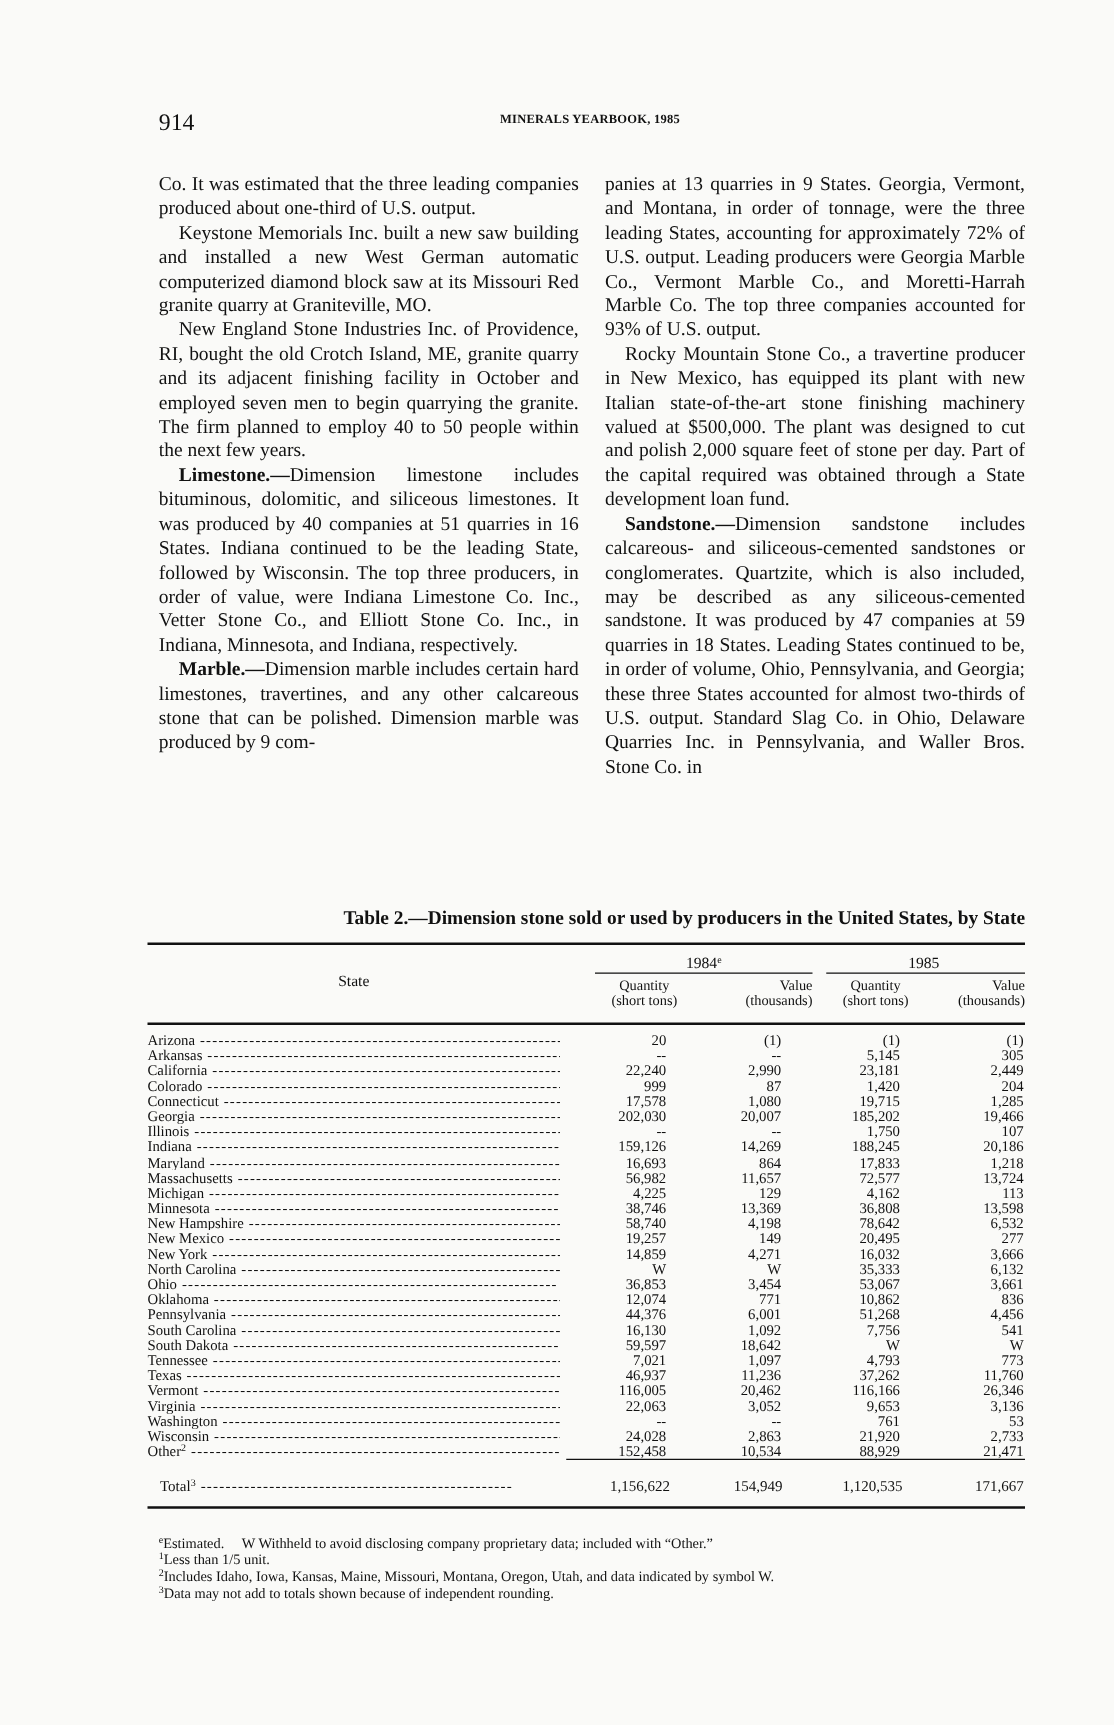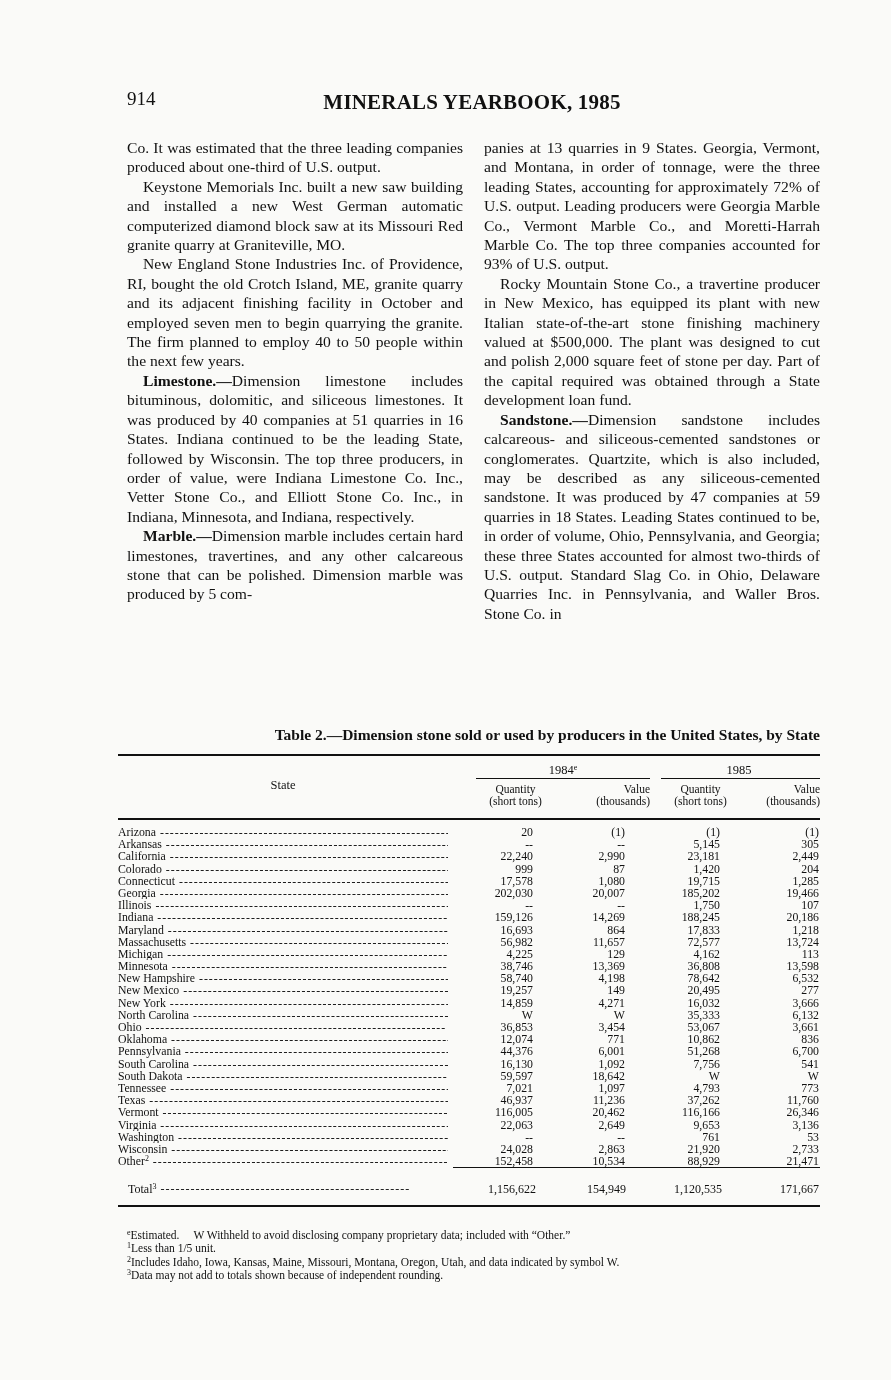--- a/index.html
+++ b/index.html
@@ -2,21 +2,21 @@
 <html><head>
 <meta charset="utf-8">
 <style>
   html, body { margin: 0; padding: 0; background: #fafaf8; }
   body { width: 891px; height: 1380px; position: relative; overflow: hidden;
          font-family: "Liberation Serif", "DejaVu Serif", serif; color: #111; }
   .page { position: absolute; left: 0; top: 0; width: 891px; height: 1380px; }
   .header { position: absolute; top: 88px; left: 127px; width: 690px; height: 24px; }
   .page-num { position: absolute; left: 0; top: 0; font-size: 19px; }
   .running-title { position: absolute; left: 0; right: 0; top: 2px; text-align: center;
-                   font-size: 21px; font-weight: bold; letter-spacing: 0.2px; }
+                   font-size: 10px; font-weight: bold; letter-spacing: 0.2px; }
   .col { position: absolute; top: 138px; width: 336px; font-size: 15.6px; line-height: 19.4px;
          text-align: justify; }
   .col.left { left: 127px; }
   .col.right { left: 484px; }
   .col p { margin: 0; text-indent: 16px; }
   .col p.cont { text-indent: 0; }
   .col b { font-weight: bold; }
   .table-title { position: absolute; top: 726px; left: 120px; width: 700px; text-align: right;
                  font-size: 15.5px; font-weight: bold; }
   .tbl { position: absolute; top: 754px; left: 118px; width: 702px; }
@@ -65,21 +65,21 @@
   <div class="header">
     <span class="page-num">914</span>
     <div class="running-title">MINERALS YEARBOOK, 1985</div>
   </div>
 
   <div class="col left">
     <p class="cont">Co. It was estimated that the three leading companies produced about one-third of U.S. output.</p>
     <p>Keystone Memorials Inc. built a new saw building and installed a new West German automatic computerized diamond block saw at its Missouri Red granite quarry at Graniteville, MO.</p>
     <p>New England Stone Industries Inc. of Providence, RI, bought the old Crotch Island, ME, granite quarry and its adjacent finishing facility in October and employed seven men to begin quarrying the granite. The firm planned to employ 40 to 50 people within the next few years.</p>
     <p><b>Limestone.—</b><span>Dimension limestone includes bituminous, dolomitic, and siliceous limestones. It was produced by 40 companies at 51 quarries in 16 States. Indiana continued to be the leading State, followed by Wisconsin. The top three producers, in order of value, were Indiana Limestone Co. Inc., Vetter Stone Co., and Elliott Stone Co. Inc., in Indiana, Minnesota, and Indiana, respectively.</span></p>
-    <p><b>Marble.—</b><span>Dimension marble includes certain hard limestones, travertines, and any other calcareous stone that can be polished. Dimension marble was produced by 5 com-</span></p>
+    <p><b>Marble.—</b><span>Dimension marble includes certain hard limestones, travertines, and any other calcareous stone that can be polished. Dimension marble was produced by 9 com-</span></p>
   </div>
 
   <div class="col right">
     <p class="cont">panies at 13 quarries in 9 States. Georgia, Vermont, and Montana, in order of tonnage, were the three leading States, accounting for approximately 72% of U.S. output. Leading producers were Georgia Marble Co., Vermont Marble Co., and Moretti-Harrah Marble Co. The top three companies accounted for 93% of U.S. output.</p>
     <p>Rocky Mountain Stone Co., a travertine producer in New Mexico, has equipped its plant with new Italian state-of-the-art stone finishing machinery valued at $500,000. The plant was designed to cut and polish 2,000 square feet of stone per day. Part of the capital required was obtained through a State development loan fund.</p>
     <p><b>Sandstone.—</b><span>Dimension sandstone includes calcareous- and siliceous-cemented sandstones or conglomerates. Quartzite, which is also included, may be described as any siliceous-cemented sandstone. It was produced by 47 companies at 59 quarries in 18 States. Leading States continued to be, in order of volume, Ohio, Pennsylvania, and Georgia; these three States accounted for almost two-thirds of U.S. output. Standard Slag Co. in Ohio, Delaware Quarries Inc. in Pennsylvania, and Waller Bros. Stone Co. in</span></p>
   </div>
 
   <div class="table-title">Table 2.—Dimension stone sold or used by producers in the United States, by State</div>
 
@@ -235,21 +235,21 @@
           <span class="c c1">12,074</span>
           <span class="c c2">771</span>
           <span class="c c3">10,862</span>
           <span class="c c4">836</span>
         </div>
         <div class="row">
           <span class="name">Pennsylvania</span>
           <span class="c c1">44,376</span>
           <span class="c c2">6,001</span>
           <span class="c c3">51,268</span>
-          <span class="c c4">6,700</span>
+          <span class="c c4">4,456</span>
         </div>
         <div class="row">
           <span class="name">South Carolina</span>
           <span class="c c1">16,130</span>
           <span class="c c2">1,092</span>
           <span class="c c3">7,756</span>
           <span class="c c4">541</span>
         </div>
         <div class="row">
           <span class="name">South Dakota</span>
@@ -275,21 +275,21 @@
         <div class="row">
           <span class="name">Vermont</span>
           <span class="c c1">116,005</span>
           <span class="c c2">20,462</span>
           <span class="c c3">116,166</span>
           <span class="c c4">26,346</span>
         </div>
         <div class="row">
           <span class="name">Virginia</span>
           <span class="c c1">22,063</span>
-          <span class="c c2">2,649</span>
+          <span class="c c2">3,052</span>
           <span class="c c3">9,653</span>
           <span class="c c4">3,136</span>
         </div>
         <div class="row">
           <span class="name">Washington</span>
           <span class="c c1">--</span>
           <span class="c c2">--</span>
           <span class="c c3">761</span>
           <span class="c c4">53</span>
         </div>

